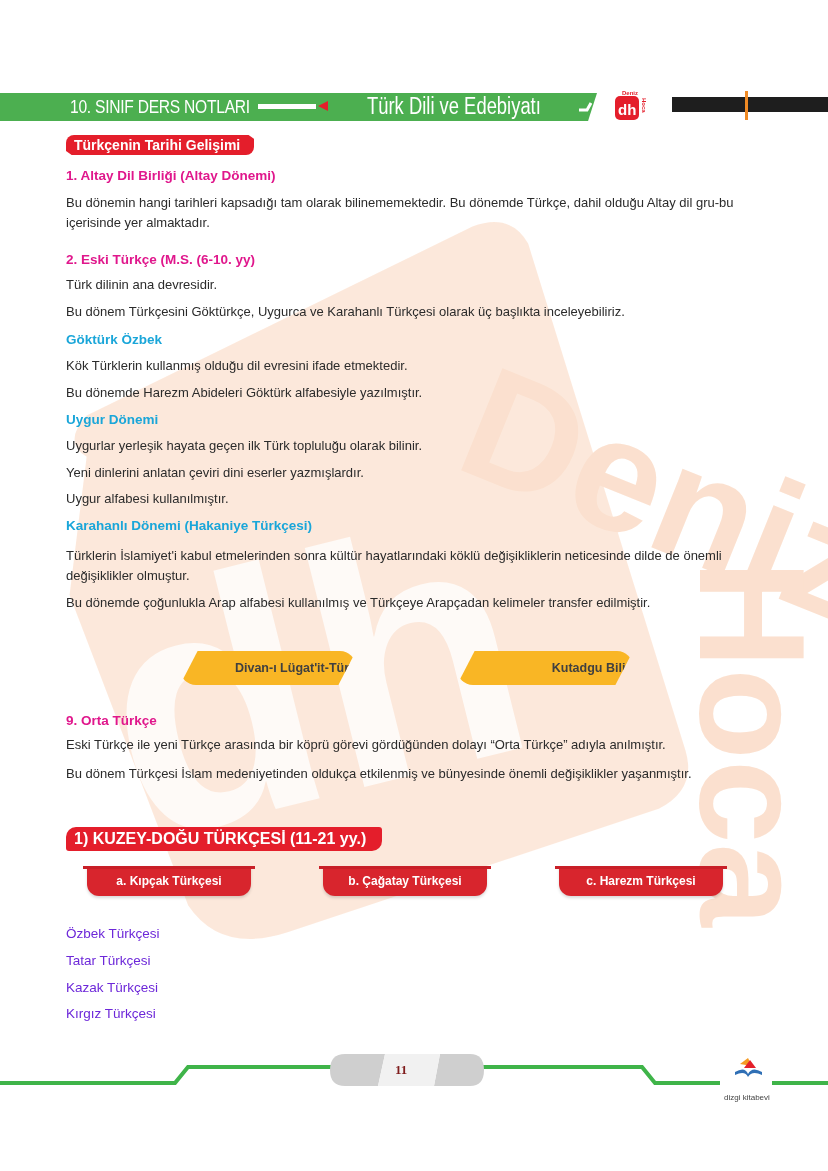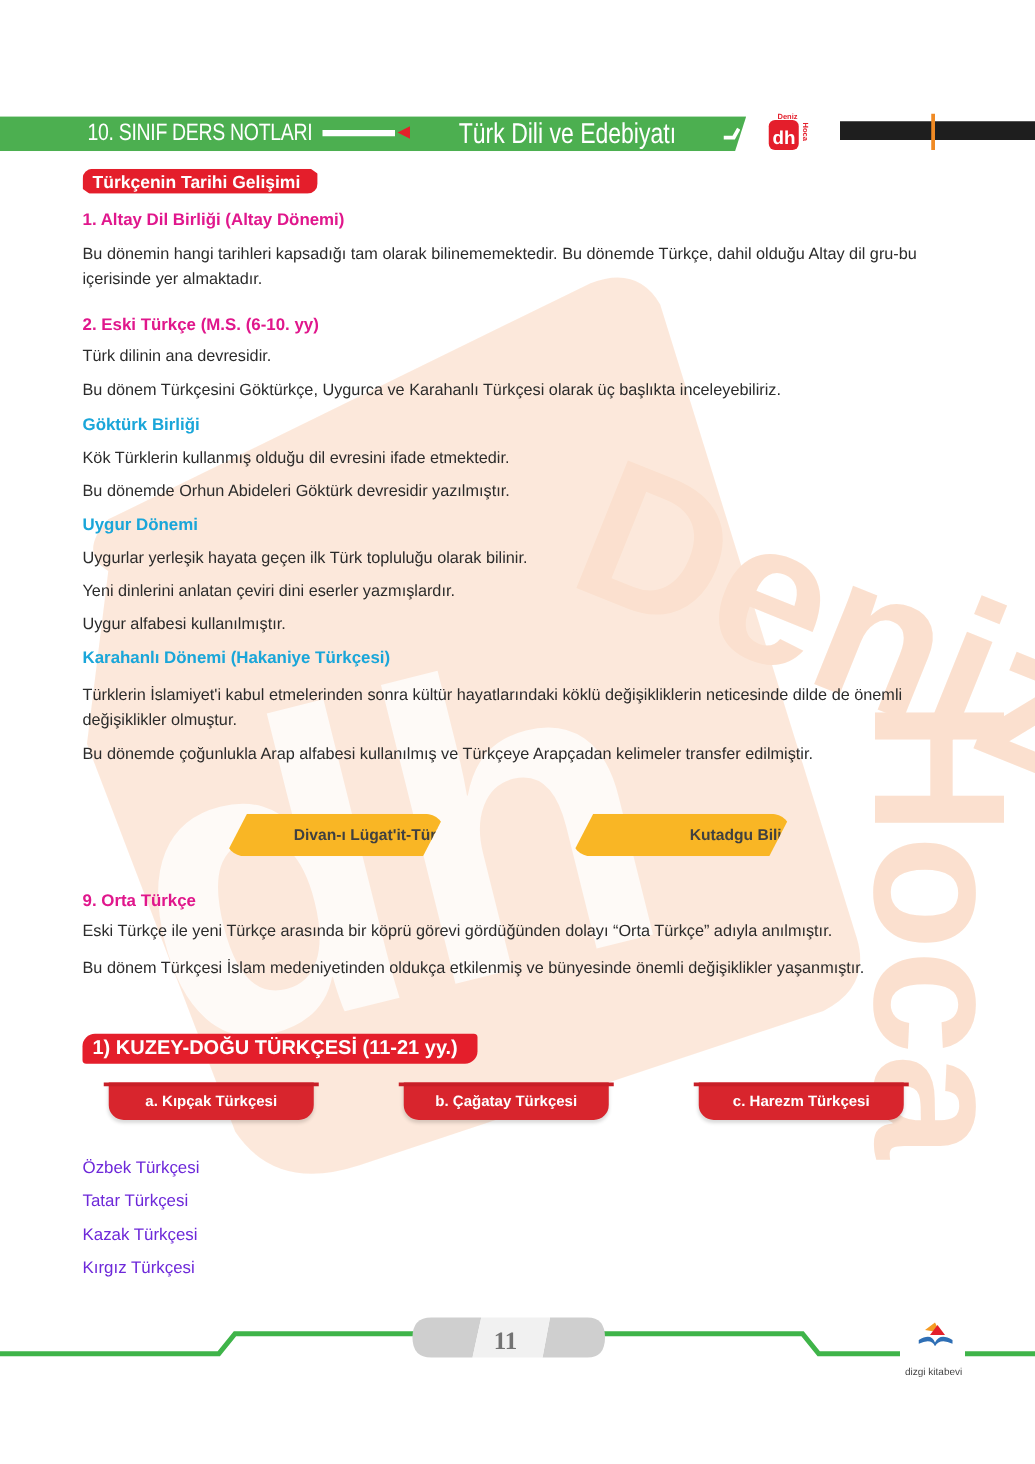--- a/index.html
+++ b/index.html
@@ -74,21 +74,21 @@
   }
   .red-tab::before {
     content: ""; position: absolute; left: -4px; right: -4px; top: 0; height: 3px; background: #c81f27;
   }
   .list-item { position: absolute; left: 66px; font-size: 13.5px; color: #6d28d9; }
 
   
   .footer-svg { position: absolute; left: 0; top: 1040px; width: 828px; height: 60px; }
   .page-num {
     position: absolute; left: 395px; top: 1062px; font-family: "Liberation Serif", serif; font-weight: bold;
-    font-size: 20px; color: #737373; text-align: center;
+    font-size: 13px; color: #7f1d1d; text-align: center;
   }
   .publisher { position: absolute; left: 724px; top: 1080px; font-size: 8px; color: #444; margin-top: 13px; }
 </style>
 </head>
 <body>
 
 <svg class="watermark" viewBox="0 0 828 1171">
   <g opacity="0.55">
     <path d="M130 390 Q110 370 140 350 L560 260 Q600 255 610 290 L640 820 Q642 860 600 870 L210 900 Q140 905 120 850 L80 520 Z" fill="#fbd7bf" transform="rotate(-14 380 600)"></path>
     <text x="470" y="470" font-family="Liberation Sans, sans-serif" font-weight="bold" font-size="160" fill="#f8c8a8" transform="rotate(22 470 420)">Deniz</text>
@@ -119,23 +119,23 @@
 <div class="content">
   <div class="title-pill">Türkçenin Tarihi Gelişimi</div>
 
   <div class="h-pink" style="top:168px">1. Altay Dil Birliği (Altay Dönemi)</div>
   <div class="p wrap" style="top:193px">Bu dönemin hangi tarihleri kapsadığı tam olarak bilinememektedir. Bu dönemde Türkçe, dahil olduğu Altay dil gru-bu içerisinde yer almaktadır.</div>
 
   <div class="h-pink" style="top:252px">2. Eski Türkçe (M.S. (6-10. yy)</div>
   <div class="p" style="top:275px">Türk dilinin ana devresidir.</div>
   <div class="p" style="top:302px">Bu dönem Türkçesini Göktürkçe, Uygurca ve Karahanlı Türkçesi olarak üç başlıkta inceleyebiliriz.</div>
 
-  <div class="h-blue" style="top:332px">Göktürk Birliği</div>
+  <div class="h-blue" style="top:332px">Göktürk Özbek</div>
   <div class="p" style="top:356px">Kök Türklerin kullanmış olduğu dil evresini ifade etmektedir.</div>
-  <div class="p" style="top:383px">Bu dönemde Orhun Abideleri Göktürk devresidir yazılmıştır.</div>
+  <div class="p" style="top:383px">Bu dönemde Harezm Abideleri Göktürk alfabesiyle yazılmıştır.</div>
 
   <div class="h-blue" style="top:412px">Uygur Dönemi</div>
   <div class="p" style="top:436px">Uygurlar yerleşik hayata geçen ilk Türk topluluğu olarak bilinir.</div>
   <div class="p" style="top:463px">Yeni dinlerini anlatan çeviri dini eserler yazmışlardır.</div>
   <div class="p" style="top:489px">Uygur alfabesi kullanılmıştır.</div>
 
   <div class="h-blue" style="top:518px">Karahanlı Dönemi (Hakaniye Türkçesi)</div>
   <div class="p wrap" style="top:546px">Türklerin İslamiyet'i kabul etmelerinden sonra kültür hayatlarındaki köklü değişikliklerin neticesinde dilde de önemli değişiklikler olmuştur.</div>
   <div class="p" style="top:593px">Bu dönemde çoğunlukla Arap alfabesi kullanılmış ve Türkçeye Arapçadan kelimeler transfer edilmiştir.</div>
 

